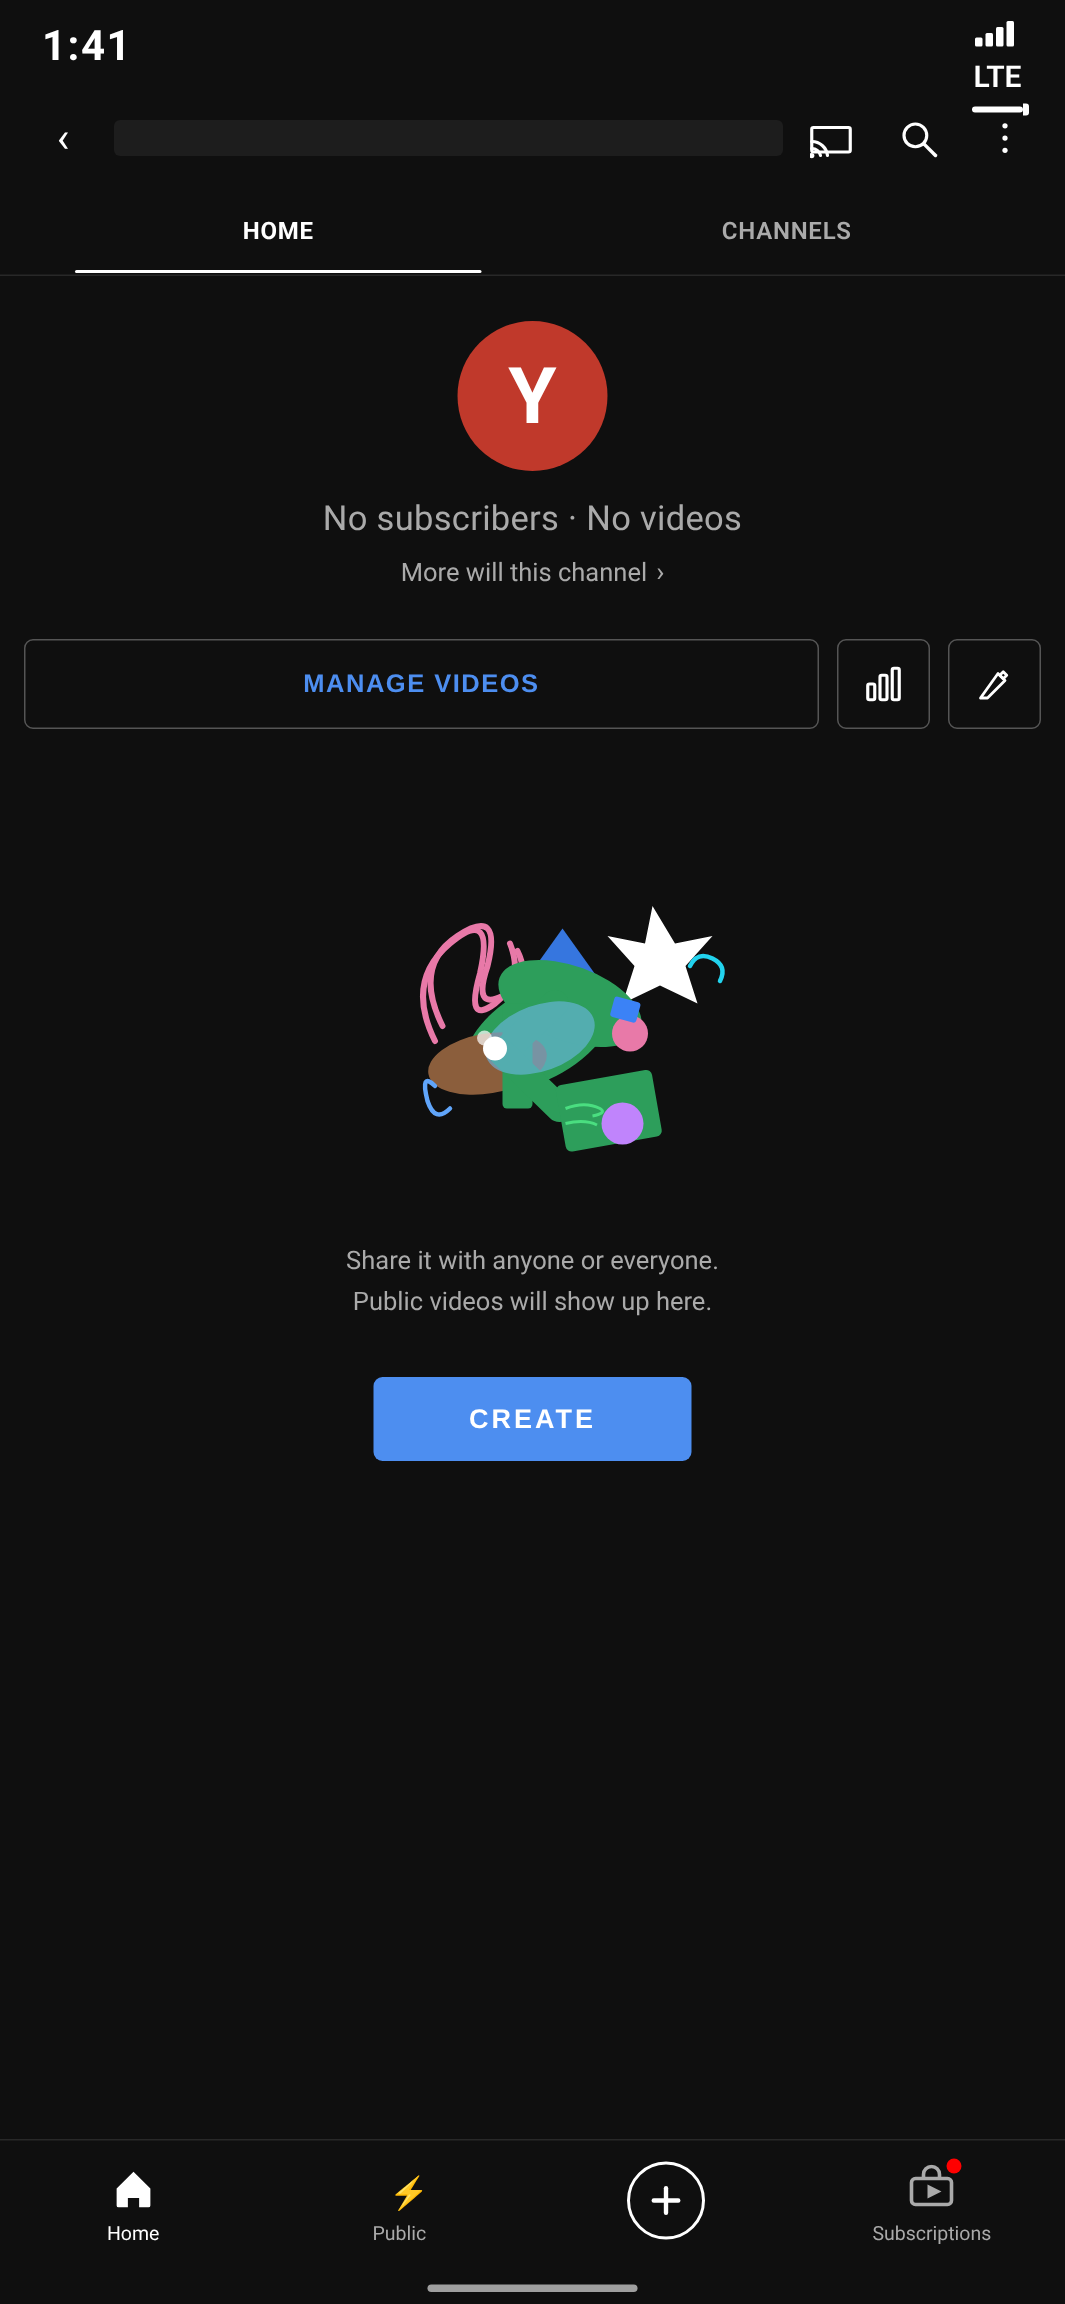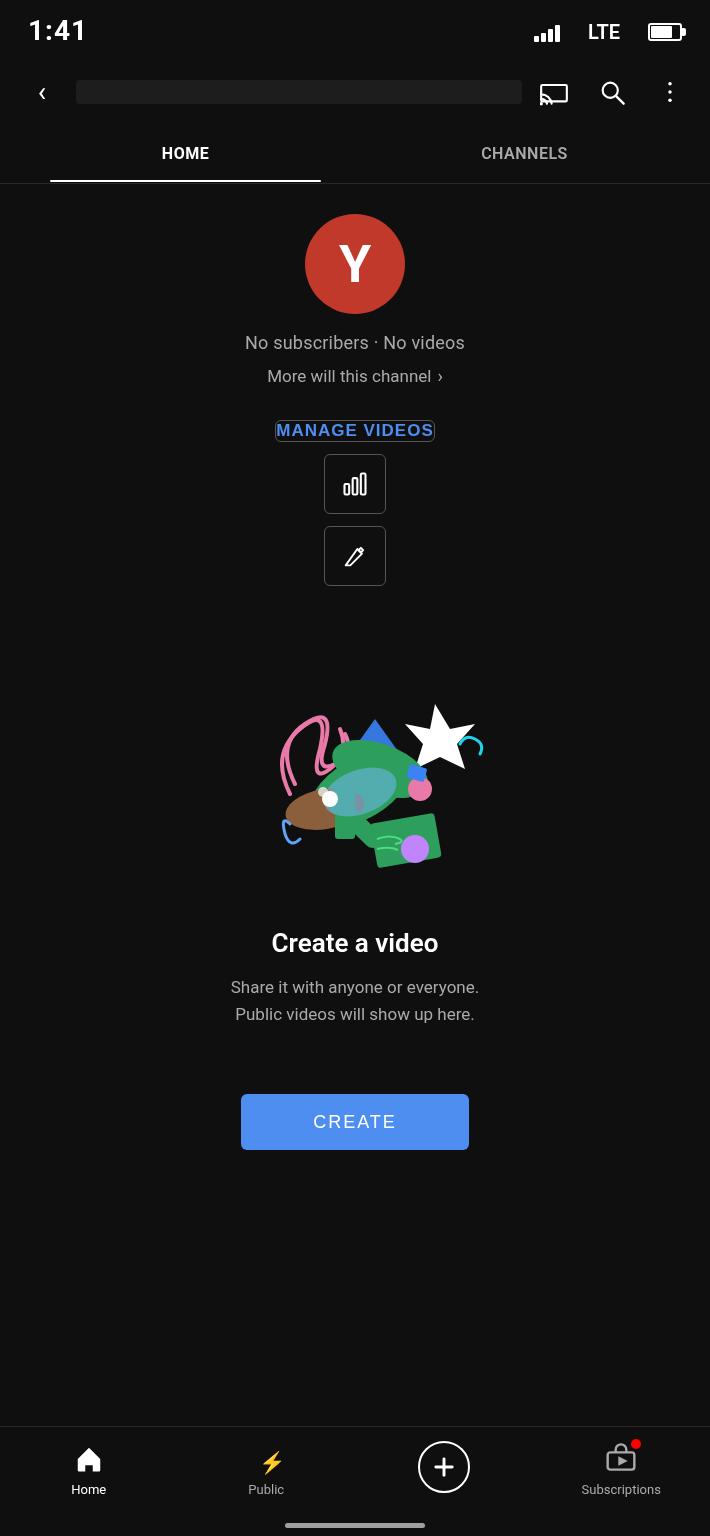--- a/index.html
+++ b/index.html
@@ -23,21 +23,22 @@
     }
     .status-time {
       font-size: 28px;
       font-weight: 700;
       color: #fff;
       letter-spacing: 1px;
     }
     .status-icons {
       display: flex;
       align-items: center;
-      gap: 24px;
+      gap: 8px;
+      flex-direction: column;
     }
     .signal-bars {
       display: flex;
       align-items: flex-end;
       gap: 2px;
       height: 20px;
     }
     .signal-bar {
       width: 5px;
       background: #fff;
@@ -172,45 +173,44 @@
       background: #c0392b;
       display: flex;
       align-items: center;
       justify-content: center;
       font-size: 52px;
       font-weight: 700;
       color: #fff;
       margin-bottom: 18px;
     }
     .channel-stats {
-      font-size: 18px;
+      font-size: 23px;
       color: #aaa;
       margin-bottom: 12px;
       letter-spacing: 0.2px;
     }
     .more-about {
       display: flex;
       align-items: center;
       gap: 6px;
       font-size: 17px;
       color: #aaa;
       cursor: pointer;
     }
     .chevron-right {
       font-size: 18px;
       color: #aaa;
     }
 
     
     .action-buttons {
       display: flex;
-      align-items: center;
+      align-items: flex-start;
       padding: 18px 16px;
       gap: 12px;
-      flex-direction: column;
     }
     .manage-btn {
       flex: 1;
       height: 60px;
       border: 1.5px solid #555;
       background: transparent;
       border-radius: 6px;
       color: #4d8ef0;
       font-size: 17px;
       font-weight: 700;
@@ -258,29 +258,28 @@
       font-size: 17px;
       color: #aaa;
       text-align: center;
       line-height: 1.6;
       margin-bottom: 36px;
     }
     .create-btn {
       background: #4d8ef0;
       color: #fff;
       font-size: 18px;
-      font-weight: 400;
+      font-weight: 700;
       letter-spacing: 2px;
       border: none;
       border-radius: 6px;
-      width: 228px;
+      width: 212px;
       height: 56px;
       cursor: pointer;
       text-transform: uppercase;
-      margin-top: 30px;
     }
 
     
     .bottom-nav {
       position: absolute;
       bottom: 0;
       left: 0;
       right: 0;
       height: 110px;
       background: #0f0f0f;
@@ -466,21 +465,20 @@
     <rect x="155" y="200" width="65" height="45" fill="#2d9e5b" rx="4" transform="rotate(-10 155 200)"></rect>
 
     <path d="M162 215 Q175 210 185 215 Q190 218 180 220" fill="none" stroke="#4ade80" stroke-width="2"></path>
     <path d="M162 225 Q175 222 183 226" fill="none" stroke="#4ade80" stroke-width="2"></path>
 
     <circle cx="200" cy="225" r="14" fill="#c084fc"></circle>
 
     <path d="M75 200 Q65 190 70 210 Q75 225 85 215" fill="none" stroke="#60a5fa" stroke-width="3" stroke-linecap="round"></path>
   </svg>
 
-  <div class="create-title">Create a video</div>
   <div class="create-desc">
     Share it with anyone or everyone.<br>Public videos will show up here.
   </div>
   <button class="create-btn">CREATE</button>
 </div>
 
 <div class="bottom-nav">
   <div class="nav-item">
     <div class="nav-icon active">
       <svg width="30" height="30" viewBox="0 0 24 24">

